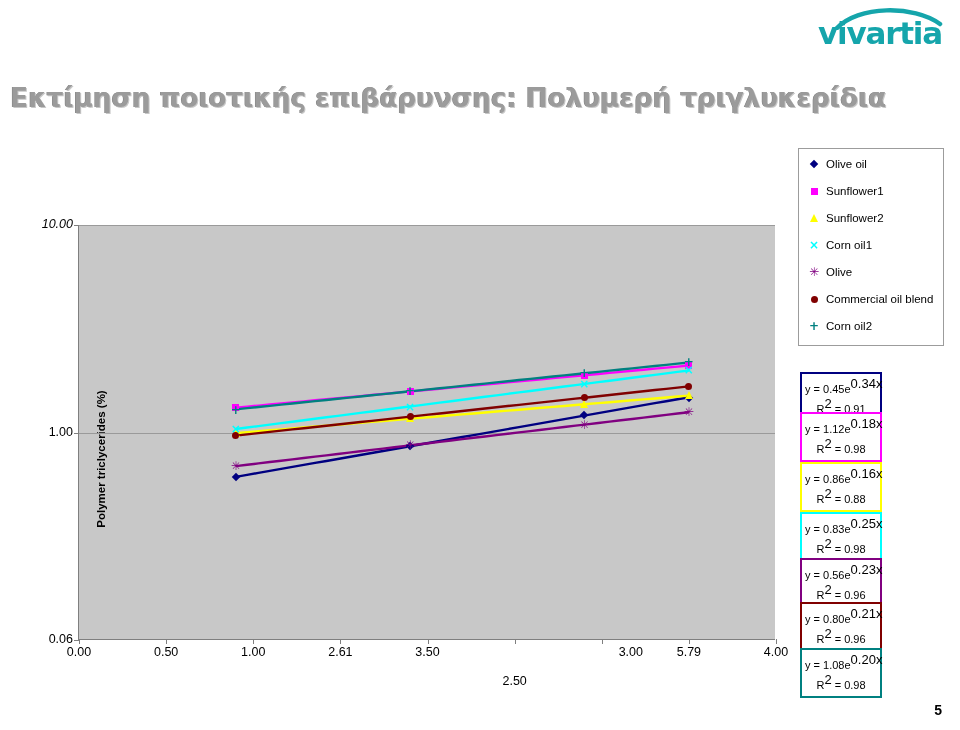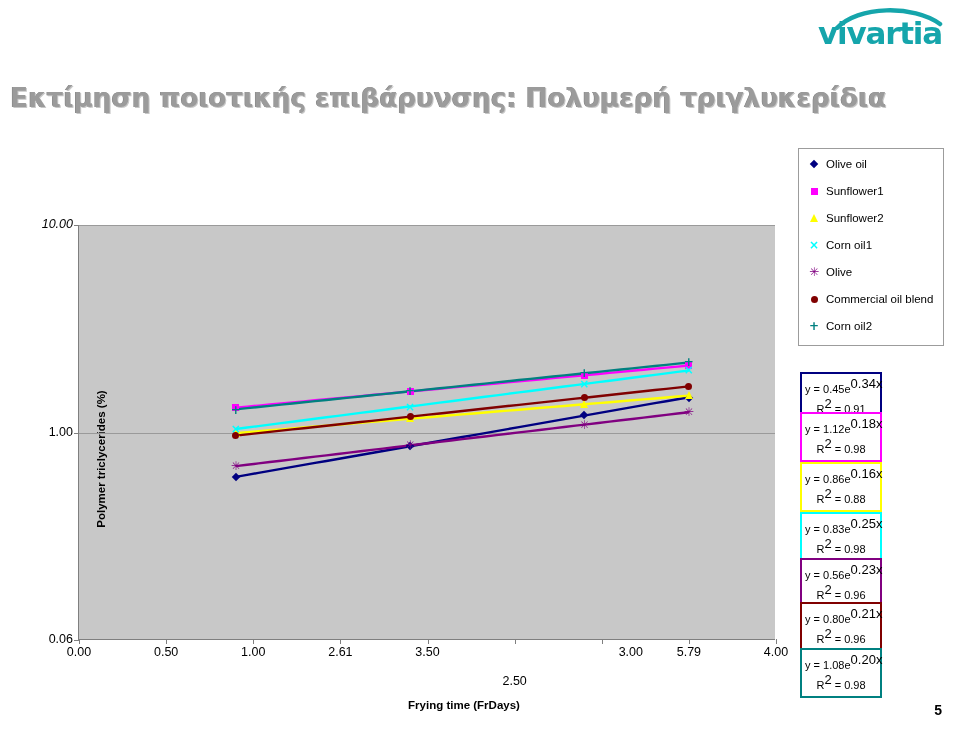--- a/index.html
+++ b/index.html
@@ -241,21 +241,20 @@
     <svg width="130" height="22" viewBox="0 0 130 22" style="position:absolute;left:0;top:0;">
       <path d="M18 21 C 40 -3, 96 -3, 122 16" stroke="#15a5ab" stroke-width="4.5" fill="none" stroke-linecap="round"></path>
     </svg>
     <div id="logo-text">vivartia</div>
   </div>
 
   <div id="chart">
 
     <div id="plot">
       <div id="y-axis-label">Polymer triclycerides (%)</div>
-      <div id="x-axis-label">Frying time (FrDays)</div>
       <div id="axes-layer">
           <div class="ytick-mark" style="top: 415px;"></div>
           <div class="ytick" style="top: 408px;">0.06</div>
           <div class="gridline" style="top: 207.5px;"></div>
           <div class="ytick-mark" style="top: 207.5px;"></div>
           <div class="ytick" style="top: 200.5px;">1.00</div>
           <div class="gridline" style="top: 0px;"></div>
           <div class="ytick-mark" style="top: 0px;"></div>
           <div class="ytick" style="top: -7px; font-style: italic;">10.00</div>
           <div class="xtick-mark" style="left: 0px;"></div>

